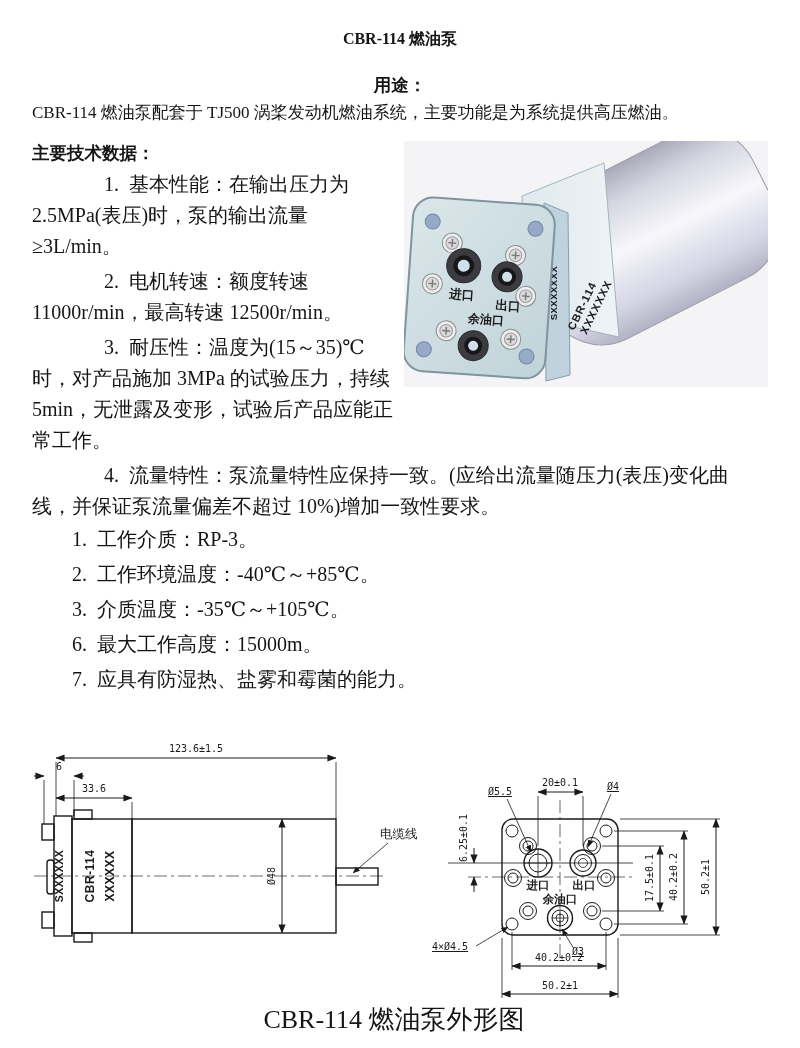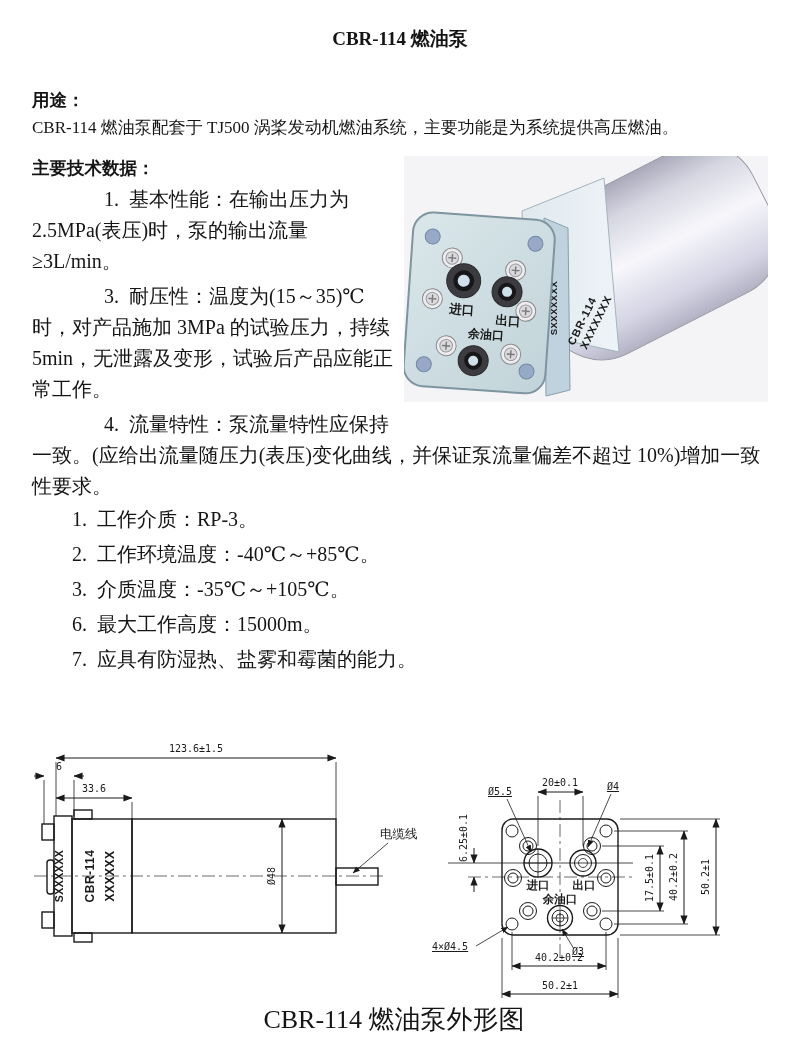--- a/index.html
+++ b/index.html
@@ -1,22 +1,22 @@
 <!DOCTYPE html>
 <html><head>
 <meta charset="utf-8">
 <style>
   html,body{margin:0;padding:0;background:#ffffff;}
   .page{position:relative;width:800px;height:1048px;background:#fff;overflow:hidden;
         font-family:"Liberation Serif","DejaVu Serif",serif;color:#151515;}
   .content{position:absolute;left:32px;top:0;width:736px;}
-  .doc-title{margin:0;padding-top:24px;text-align:center;font-size:19px;font-weight:bold;line-height:30px;}
+  .doc-title{margin:0;padding-top:24px;text-align:center;font-size:16px;font-weight:bold;line-height:30px;}
   .sec-heading{font-weight:bold;font-size:17.5px;line-height:24px;margin:0;
                font-family:"Liberation Sans","DejaVu Sans",sans-serif;}
-  .h-purpose{margin-top:34px;}
+  .h-purpose{margin-top:19px;text-align:center;}
   .purpose-body{font-size:17px;line-height:27px;margin:2px 0 0 0;}
   .h-tech{margin-top:15px;}
   .photo-float{float:right;width:364px;height:246px;margin:0 0 10px 10px;}
   .tech-item{font-size:20px;line-height:31px;margin:4px 0 0 0;text-indent:3.6em;white-space:pre-wrap;}
   .h-cond{margin-top:18px;clear:left;}
   .cond-item{font-size:20px;line-height:35px;margin:0;text-indent:2em;white-space:pre-wrap;}
   .drawing{position:absolute;}
   .caption{position:absolute;left:0;top:1002px;width:788px;text-align:center;font-size:26px;}
   svg text{font-family:"DejaVu Sans Mono","Liberation Mono",monospace;fill:#1a1a1a;}
   svg .cjk{font-family:"Liberation Sans","DejaVu Sans",sans-serif;}
@@ -137,20 +137,21 @@
 
           <g transform="translate(170,190) rotate(-64)" fill="#3c3c3e">
             <text class="cjk" x="0" y="0" font-size="11" font-weight="bold" letter-spacing="1">CBR-114</text>
             <text class="cjk" x="2" y="13" font-size="11" font-weight="bold" letter-spacing="1">XXXXXXX</text>
           </g>
         </svg>
       </div>
 
       <p class="sec-heading h-tech">主要技术数据：</p>
       <p class="tech-item">1.  基本性能：在输出压力为 2.5MPa(表压)时，泵的输出流量≥3L/min。</p>
+      <p class="tech-item">2.  电机转速：额度转速 11000r/min，最高转速 12500r/min。</p>
       <p class="tech-item">3.  耐压性：温度为(15～35)℃时，对产品施加 3MPa 的试验压力，持续 5min，无泄露及变形，试验后产品应能正常工作。</p>
       <p class="tech-item">4.  流量特性：泵流量特性应保持一致。(应给出流量随压力(表压)变化曲线，并保证泵流量偏差不超过 10%)增加一致性要求。</p>
     </div>
 
     <p class="cond-item">1.  工作介质：RP-3。</p>
     <p class="cond-item">2.  工作环境温度：-40℃～+85℃。</p>
     <p class="cond-item">3.  介质温度：-35℃～+105℃。</p>
     <p class="cond-item">6.  最大工作高度：15000m。</p>
     <p class="cond-item">7.  应具有防湿热、盐雾和霉菌的能力。</p>
   </div>

